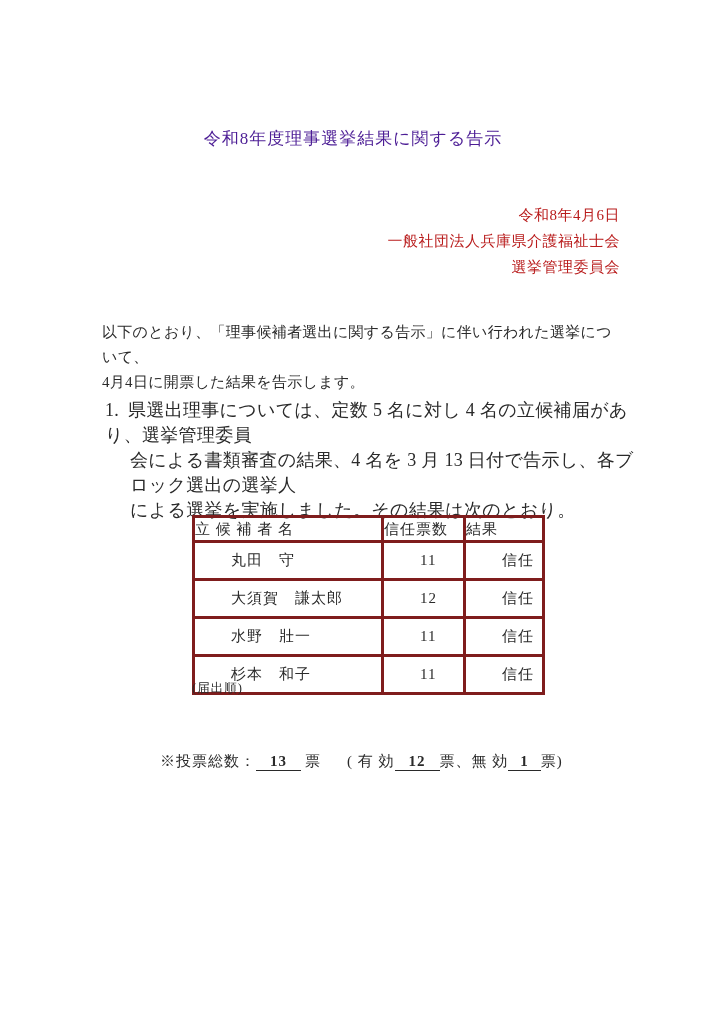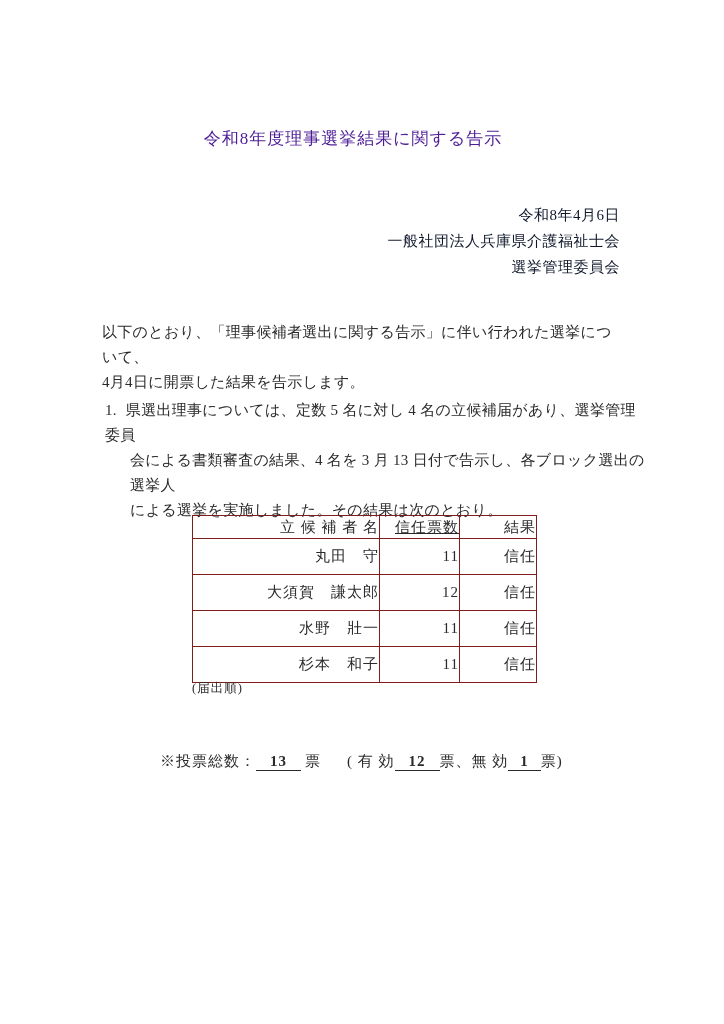--- a/index.html
+++ b/index.html
@@ -13,49 +13,49 @@
   }
   .page{position:absolute;inset:0;}
 
   .doc-title{
     position:absolute;left:0;top:127px;width:706px;
     text-align:center;font-size:17px;letter-spacing:1px;color:#4c1d95;
   }
 
   .date-block{
     position:absolute;top:202px;right:104px;
-    text-align:right;font-size:15px;line-height:26px;color:#0f172a;
+    text-align:right;font-size:15px;line-height:26px;color:#b91c1c;
     letter-spacing:0.5px;
   }
 
   .intro{
     position:absolute;left:102px;top:320px;width:520px;
     font-size:15px;line-height:25px;letter-spacing:0.3px;color:#2a2a2a;
   }
 
   .item{
     position:absolute;left:105px;top:398px;width:540px;
-    font-size:15px;line-height:25px;letter-spacing:0.3px;color:#2a2a2a;
+    font-size:18px;line-height:25px;letter-spacing:0.3px;color:#2a2a2a;
   }
   .item .num{display:inline-block;margin-right:9px;}
   .item .cont{padding-left:25px;}
 
   .results-table{
     position:absolute;left:192px;top:515px;
     border-collapse:collapse;table-layout:fixed;
     font-size:15px;color:#2a2a2a;
   }
   .results-table th,.results-table td{
-    border:1px solid #7f1d1d;text-align:right;vertical-align:middle;
+    border:3px solid #7f1d1d;text-align:left;vertical-align:middle;
     padding:0;
   }
   .results-table th{font-weight:normal;height:22px;letter-spacing:1px;}
   .results-table td{height:35px;letter-spacing:1px;padding-left:36px;}
   .col-name{width:186px;}
-  .col-votes{width:79px;text-decoration:underline;}
+  .col-votes{width:79px;}
   .col-result{width:76px;}
 
   .table-footnote{
     position:absolute;left:192px;top:680px;width:342px;
     text-align:left;font-size:12.5px;color:#2a2a2a;letter-spacing:1px;
   }
 
   .totals{
     position:absolute;left:160px;top:752px;
     font-size:15px;color:#2a2a2a;letter-spacing:1px;white-space:nowrap;

